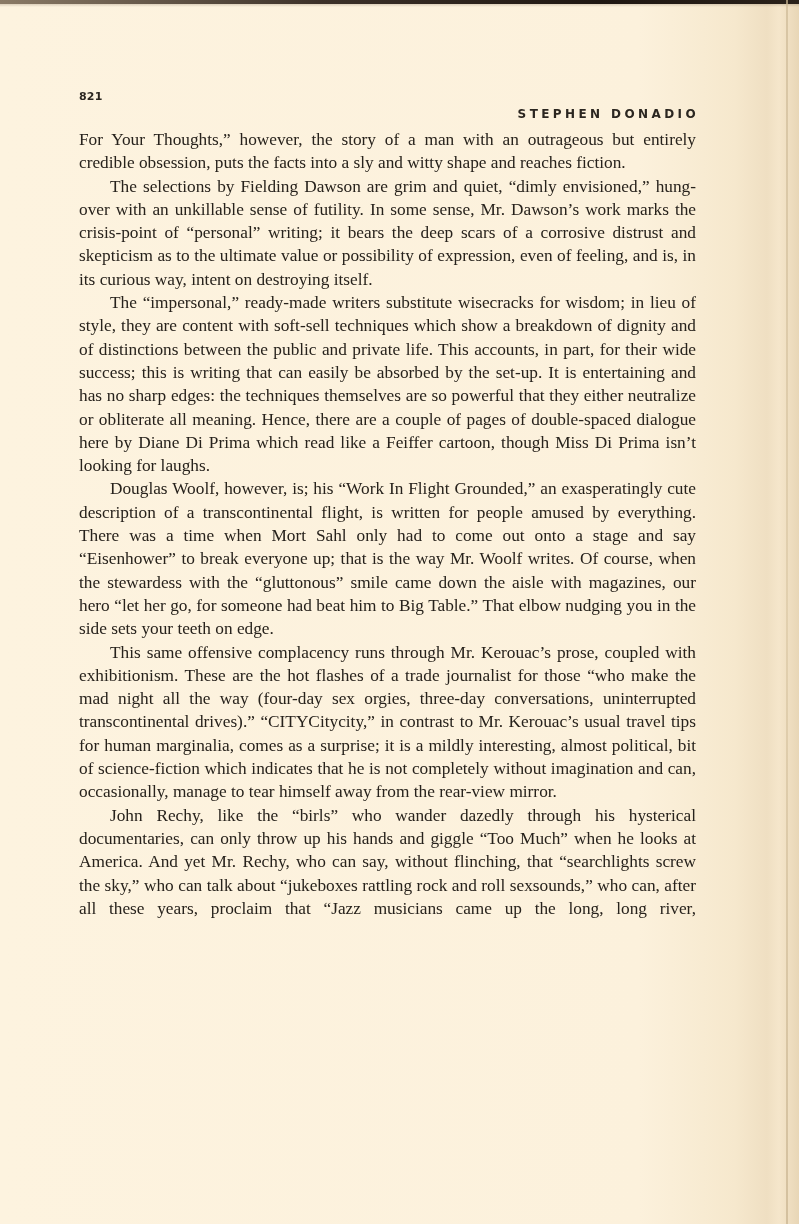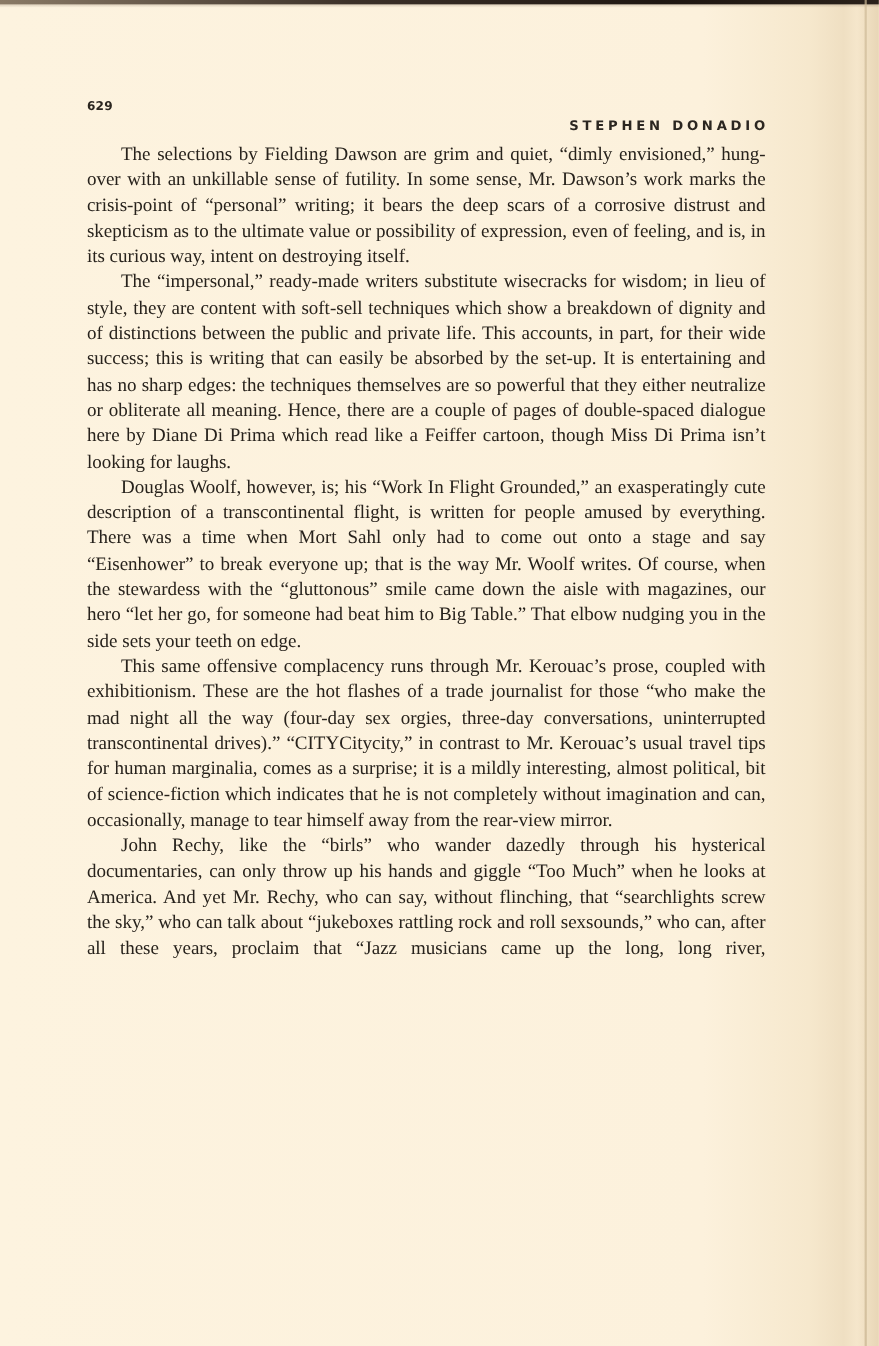--- a/index.html
+++ b/index.html
@@ -90,24 +90,25 @@
   </style>
 </head>
 <body>
 
 <div class="page">
   <div class="top-edge"></div>
   <div class="top-edge-shadow"></div>
   <div class="spine-line"></div>
 
   <div class="header">
-    <span class="page-number">629</span>
+    <span class="page-number">821</span>
     <span class="running-head">STEPHEN DONADIO</span>
   </div>
 
   <div class="text-block">
+    <p>For Your Thoughts,” however, the story of a man with an outrageous but entirely credible obsession, puts the facts into a sly and witty shape and reaches fiction.</p>
     <p class="indent">The selections by Fielding Dawson are grim and quiet, “dimly envisioned,” hung-over with an unkillable sense of futility. In some sense, Mr. Dawson’s work marks the crisis-point of “personal” writing; it bears the deep scars of a corrosive distrust and skepticism as to the ultimate value or possibility of expression, even of feeling, and is, in its curious way, intent on destroying itself.</p>
     <p class="indent">The “impersonal,” ready-made writers substitute wisecracks for wisdom; in lieu of style, they are content with soft-sell techniques which show a breakdown of dignity and of distinctions between the public and private life. This accounts, in part, for their wide success; this is writing that can easily be absorbed by the set-up. It is entertaining and has no sharp edges: the techniques themselves are so powerful that they either neutralize or obliterate all meaning. Hence, there are a couple of pages of double-spaced dialogue here by Diane Di Prima which read like a Feiffer cartoon, though Miss Di Prima isn’t looking for laughs.</p>
     <p class="indent">Douglas Woolf, however, is; his “Work In Flight Grounded,” an exasperatingly cute description of a transcontinental flight, is written for people amused by everything. There was a time when Mort Sahl only had to come out onto a stage and say “Eisenhower” to break everyone up; that is the way Mr. Woolf writes. Of course, when the stewardess with the “gluttonous” smile came down the aisle with magazines, our hero “let her go, for someone had beat him to Big Table.” That elbow nudging you in the side sets your teeth on edge.</p>
     <p class="indent">This same offensive complacency runs through Mr. Kerouac’s prose, coupled with exhibitionism. These are the hot flashes of a trade journal­ist for those “who make the mad night all the way (four-day sex orgies, three-day conversations, uninterrupted transcontinental drives).” “CITYCitycity,” in contrast to Mr. Kerouac’s usual travel tips for hu­man marginalia, comes as a surprise; it is a mildly interesting, almost political, bit of science-fiction which indicates that he is not completely without imagination and can, occasionally, manage to tear himself away from the rear-view mirror.</p>
     <p class="indent last" style="text-align-last: justify;">John Rechy, like the “birls” who wander dazedly through his hysterical documentaries, can only throw up his hands and giggle “Too Much” when he looks at America. And yet Mr. Rechy, who can say, without flinching, that “searchlights screw the sky,” who can talk about “jukeboxes rattling rock and roll sexsounds,” who can, after all these years, proclaim that “Jazz musicians came up the long, long river,</p>
   </div>
 </div>
 
 </body></html>

